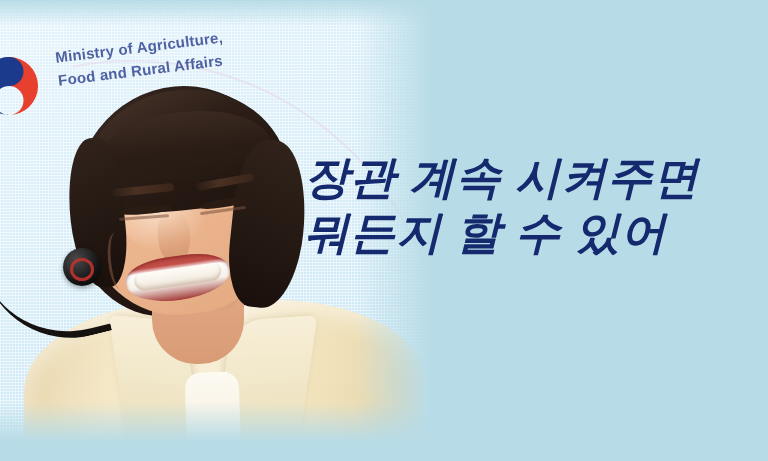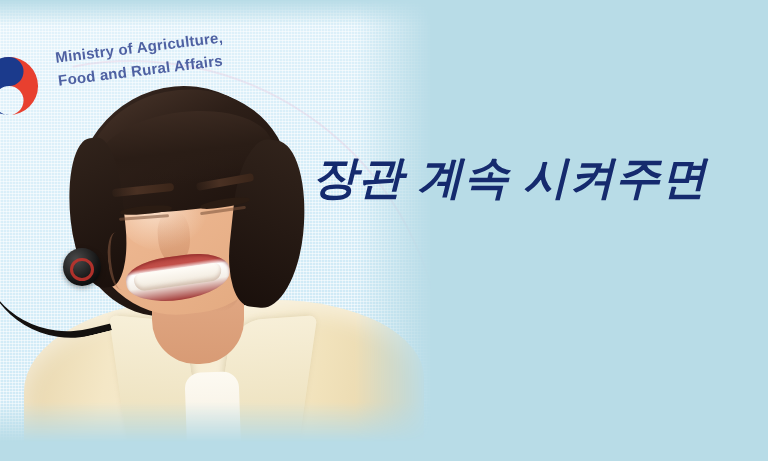--- a/index.html
+++ b/index.html
@@ -324,21 +324,21 @@
     left: 70px; top: 258px;
     width: 18px; height: 17px;
     border-radius: 50%;
     border: 3px solid #c0332c;
     opacity: .9;
   }
 
   
   .headline {
     position: absolute;
-    left: 312px;
+    left: 304px;
     top: 150px;
     width: 440px;
     color: #152a6e;
     font-size: 45px;
     font-weight: 700;
     font-style: italic;
     line-height: 55px;
     letter-spacing: 1px;
     white-space: nowrap;
   }
@@ -402,15 +402,16 @@
       </div>
 
       <div class="mic-stem"></div>
       <div class="mic-head"></div>
       <div class="mic-ring"></div>
     </div>
   </div>
 
   <div class="headline">
     <span class="line">장관 계속 시켜주면</span>
+    <span class="line">뭐든지 할 수 있어</span>
   </div>
 
 </div>
 
 </body></html>

